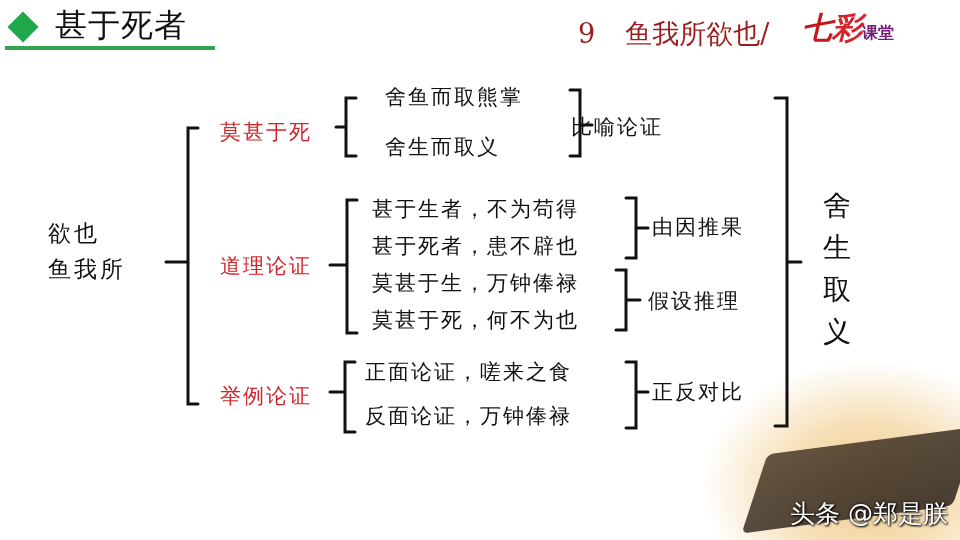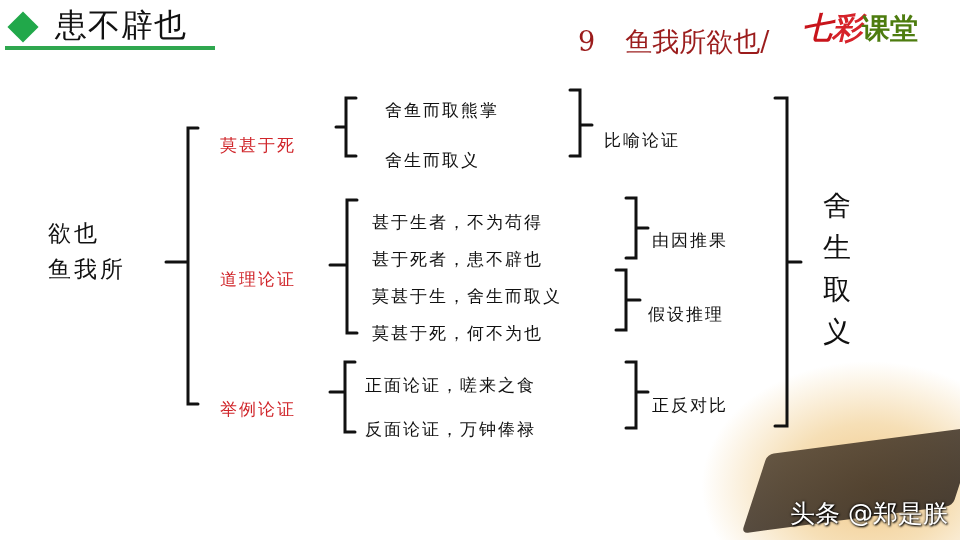--- a/index.html
+++ b/index.html
@@ -2,41 +2,41 @@
 <html><head>
 <meta charset="utf-8">
 <style>
   html, body { margin:0; padding:0; }
   body { width:960px; height:540px; position:relative; overflow:hidden; background:#ffffff;
          font-family:"DejaVu Serif","Liberation Serif",serif; color:#111; }
   .abs { position:absolute; }
   .diamond { left:12px; top:16px; width:22px; height:22px; background:#21a84a; transform:rotate(45deg); }
   .title { left:55px; top:4px; font-family:"DejaVu Sans","Liberation Sans",sans-serif; font-size:32px; color:#111; letter-spacing:1px; }
   .title-underline { left:5px; top:46px; width:210px; height:4px; background:#2fa74f; }
-  .lesson { left:578px; top:24px; font-size:27px; color:#9b1c1c; white-space:nowrap; }
+  .lesson { left:578px; top:16px; font-size:27px; color:#9b1c1c; white-space:nowrap; }
   .lesson .num { margin-right:30px; }
   .brand { left:802px; top:8px; font-size:30px; font-weight:bold; white-space:nowrap; }
   .brand .qi { color:#c8141b; font-style:italic; font-family:"DejaVu Serif",serif; }
   .brand .cai { color:#d6222a; font-style:italic; font-family:"DejaVu Serif",serif; }
-  .brand .kt { color:#4d7c0f; font-family:"DejaVu Sans",sans-serif; font-size:28px; }
-  .txt { font-size:17px; white-space:nowrap; letter-spacing:2px;margin-top:16px; }
+  .brand .kt { color:#701a75; font-family:"DejaVu Sans",sans-serif; font-size:16px; }
+  .txt { font-size:21px; white-space:nowrap; letter-spacing:2px; }
   .red { color:#d0252a; }
   .root { left:48px; top:215px; font-size:23px; line-height:36px; letter-spacing:3px; }
   .conclusion { left:820px; top:185px; font-size:28px; line-height:42px; width:34px; text-align:center; }
   svg.lines { position:absolute; left:0; top:0; }
   .scroll-bg { left:700px; top:360px; width:260px; height:180px;
                background:radial-gradient(ellipse at 65% 70%, #f1c98a 0%, #f6dfb6 35%, rgba(255,255,255,0) 70%); }
   .scroll { left:760px; top:440px; width:200px; height:80px; background:linear-gradient(160deg,#4a3b2a,#2a211a); transform:skewX(-25deg) rotate(-8deg); border-radius:6px; opacity:.85; }
   .watermark { left:790px; top:497px; font-family:"DejaVu Sans","Liberation Sans",sans-serif; font-size:25px; color:#fff; text-shadow:0 0 3px #000,1px 1px 2px #000; white-space:nowrap; }
 </style>
 </head>
 <body>
 
 <div class="abs diamond"></div>
-<div class="abs title">患不辟也</div>
+<div class="abs title">甚于死者</div>
 <div class="abs title-underline"></div>
 <div class="abs lesson">
   <span class="num">9</span><span>鱼我所欲也/</span>
 </div>
 <div class="abs brand">
   <span class="qi">七</span><span class="cai">彩</span><span class="kt">课堂</span>
 </div>
 
 <div class="abs scroll-bg"></div>
 <div class="abs scroll"></div>
@@ -62,26 +62,26 @@
 </svg>
 
 <div class="abs root">
   <div>欲也</div>
   <div>鱼我所</div>
 </div>
 
 <div class="abs txt red" style="left:220px;top:118px;">莫甚于死</div>
 <div class="abs txt" style="left:385px;top:83px;">舍鱼而取熊掌</div>
 <div class="abs txt" style="left:385px;top:133px;">舍生而取义</div>
-<div class="abs txt" style="left:604px;top:113px;text-align:right;">比喻论证</div>
+<div class="abs txt" style="left:571px;top:113px;text-align:right;">比喻论证</div>
 
 <div class="abs txt red" style="left:220px;top:252px;">道理论证</div>
 <div class="abs txt" style="left:372px;top:195px;">甚于生者，不为苟得</div>
 <div class="abs txt" style="left:372px;top:232px;">甚于死者，患不辟也</div>
-<div class="abs txt" style="left:372px;top:269px;">莫甚于生，舍生而取义</div>
+<div class="abs txt" style="left:372px;top:269px;">莫甚于生，万钟俸禄</div>
 <div class="abs txt" style="left:372px;top:306px;">莫甚于死，何不为也</div>
 <div class="abs txt" style="left:652px;top:213px;text-align:right;">由因推果</div>
 <div class="abs txt" style="left:648px;top:287px;">假设推理</div>
 
 <div class="abs txt red" style="left:220px;top:382px;">举例论证</div>
 <div class="abs txt" style="left:365px;top:358px;">正面论证，嗟来之食</div>
 <div class="abs txt" style="left:365px;top:402px;">反面论证，万钟俸禄</div>
 <div class="abs txt" style="left:652px;top:378px;">正反对比</div>
 
 <div class="abs conclusion">

